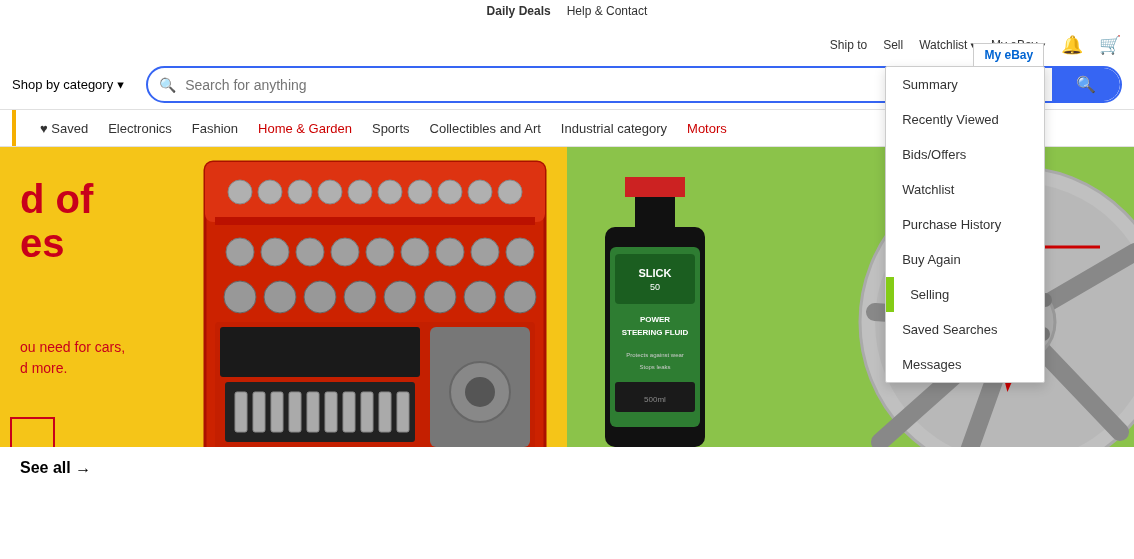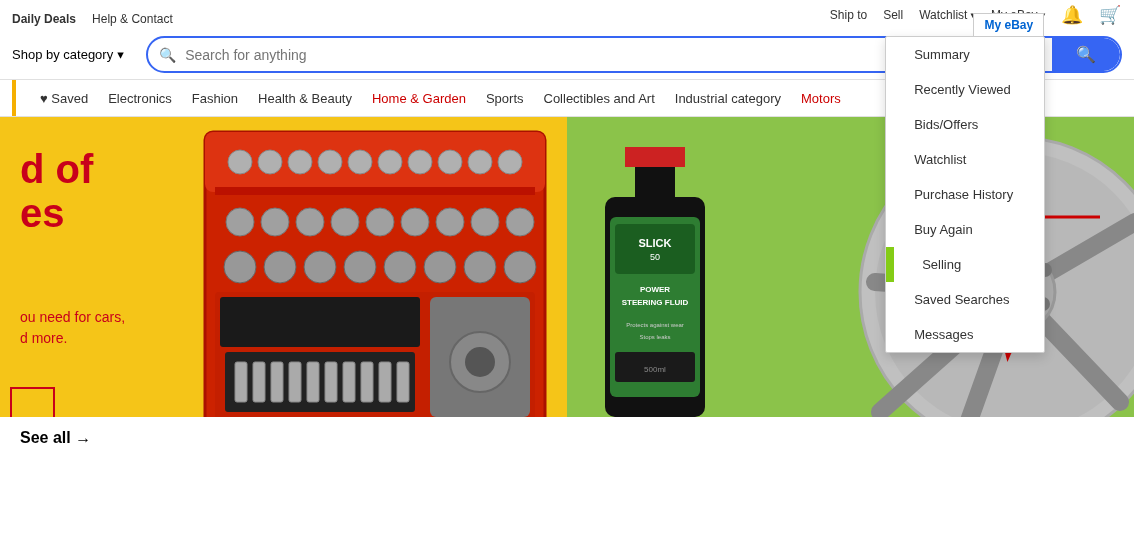--- a/index.html
+++ b/index.html
@@ -1,25 +1,26 @@
 <!DOCTYPE html>
 <html><head>
   <meta charset="utf-8">
   <style>
     * { margin: 0; padding: 0; box-sizing: border-box; }
     body { font-family: Arial, sans-serif; font-size: 13px; width: 1134px; overflow-x: hidden; }
 
     
     .top-bar {
       display: flex;
-      align-items: flex-end;
+      align-items: center;
       padding: 4px 12px;
       font-size: 12px;
       color: #333;
       gap: 16px;
+      flex-direction: column;
     }
     .top-bar-left { display: flex; gap: 16px; }
     .top-bar-right { margin-left: auto; display: flex; align-items: center; gap: 16px; }
     .top-bar a { color: #333; text-decoration: none; }
     .daily-deals { color: #e53238; font-weight: bold; }
     .watchlist-btn, .myebay-btn {
       display: flex; align-items: center; gap: 3px; cursor: pointer; background: none; border: none; font-size: 12px; color: #333;
     }
     .myebay-btn { font-size: 12px; }
     .chevron { font-size: 9px; }
@@ -173,21 +174,21 @@
       top: 28px;
       right: 0;
       background: white;
       border: 1px solid #ccc;
       box-shadow: 0 4px 12px rgba(0,0,0,0.15);
       z-index: 200;
       min-width: 160px;
       border-radius: 2px;
     }
     .myebay-dropdown-item {
-      padding: 10px 28px;
+      padding: 10px 16px;
       cursor: pointer;
       font-size: 13px;
       color: #333;
       white-space: nowrap;
     }
 
     
     .myebay-top-label {
       position: absolute;
       top: -24px;
@@ -283,21 +284,20 @@
         <span>🔍</span>
       </button>
     </div>
   </div>
 
   <div class="nav-bar">
     <div class="nav-bar-left-accent"></div>
     <a class="nav-item saved">♥ Saved</a>
     <a class="nav-item">Electronics</a>
     <a class="nav-item">Fashion</a>
-    <a class="nav-item">Health &amp; Beauty</a>
     <a class="nav-item home-garden">Home &amp; Garden</a>
     <a class="nav-item">Sports</a>
     <a class="nav-item">Collectibles and Art</a>
     <a class="nav-item">Industrial category</a>
     <a class="nav-item motors">Motors</a>
   </div>
 
   <div class="hero">
 
     <div class="hero-yellow">

